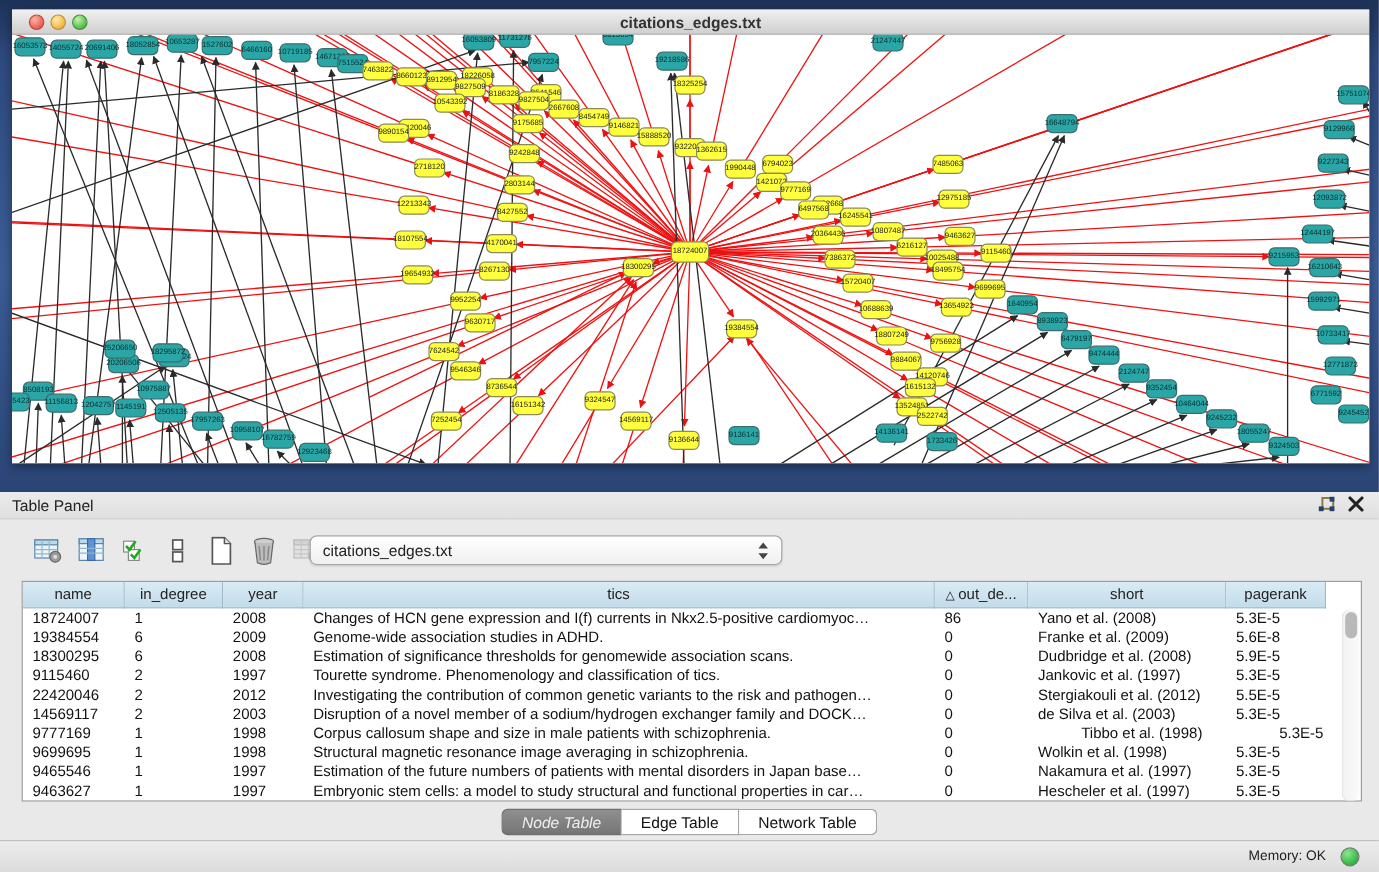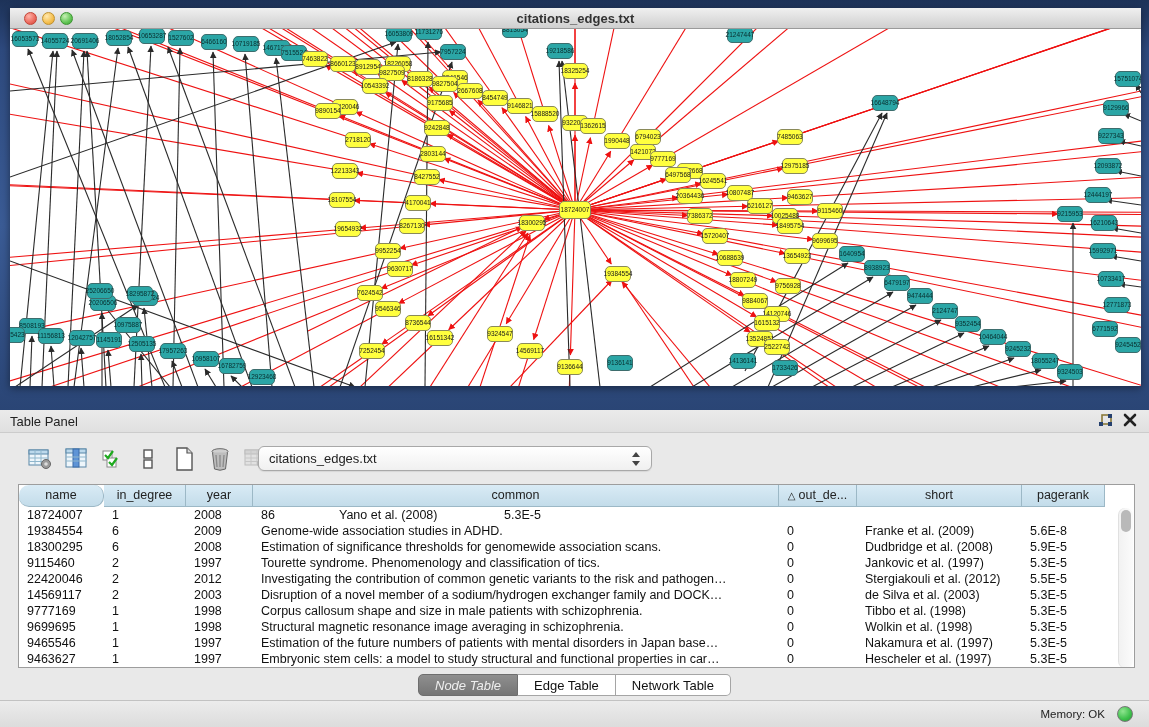--- a/index.html
+++ b/index.html
@@ -55,21 +55,21 @@
            border-left:4.5px solid transparent; border-right:4.5px solid transparent; border-bottom:5px solid #444; }
   .combo .steppers .down { position:absolute; bottom:1px; left:0; width:0; height:0;
            border-left:4.5px solid transparent; border-right:4.5px solid transparent; border-top:5px solid #444; }
 
   .tablebox { position:absolute; left:18px; top:51px; width:1117px; height:184px;
               background:#fff; border:1px solid #9d9d9d; overflow:hidden; }
   .thead { display:flex; height:22px; }
   .th { background:linear-gradient(180deg,#d9ebf5,#c3dcea); border-right:1px solid #9cb8c6; border-bottom:1px solid #9cb8c6;
         font-size:12.5px; color:#222; text-align:center; line-height:21px;
         overflow:hidden; white-space:nowrap; flex:none; }
-  .th.first { border-left:none;border-radius:10px; }
+  .th.first { border-left:none; }
   .th .sort { font-size:10px; margin-right:3px; }
   .trow { display:flex; height:16px; font-size:12.5px; color:#111; }
   .td { flex:none; white-space:nowrap; overflow:hidden; line-height:16px; padding-left:8px; }
   .vscroll { position:absolute; right:1px; top:23px; width:15px; height:160px;
              background:linear-gradient(90deg,#f2f2f2,#fbfbfb); border-left:1px solid #e0e0e0; border-radius:7px; }
   .vthumb { position:absolute; left:2px; top:2px; width:10px; height:22px; background:#b9b9b9; border-radius:6px; }
 
   .tabs { position:absolute; left:0; right:0; top:241px; height:22px; display:flex; justify-content:center; }
   .tab { height:22px; line-height:21px; font-size:13px; padding:0 16px;
          background:#ffffff; border:1px solid #a5a5a5; border-left:none; color:#111; }
@@ -522,30 +522,31 @@
       <span class="up"></span>
         <span class="down"></span>
     </span>
   </div>
 
   <div class="tablebox">
     <div class="thead" id="thead">
         <div class="th first" style="width: 85px;">name</div>
         <div class="th" style="width: 82px;">in_degree</div>
         <div class="th" style="width: 67px;">year</div>
-        <div class="th" style="width: 526px;">common</div>
+        <div class="th" style="width: 526px;">tics</div>
         <div class="th" style="width: 78px;"><span class="sort">△</span>out_de...</div>
         <div class="th" style="width: 165px;">short</div>
         <div class="th" style="width: 83px;">pagerank</div>
       </div>
     <div id="tbody">
         <div class="trow">
           <div class="td" style="width: 85px;">18724007</div>
           <div class="td" style="width: 82px;">1</div>
           <div class="td" style="width: 67px;">2008</div>
+          <div class="td" style="width: 526px;">Changes of HCN gene expression and I(f) currents in Nkx2.5-positive cardiomyoc…</div>
           <div class="td" style="width: 78px;">86</div>
           <div class="td" style="width: 165px;">Yano et al. (2008)</div>
           <div class="td" style="width: 83px;">5.3E-5</div>
         </div>
         <div class="trow">
           <div class="td" style="width: 85px;">19384554</div>
           <div class="td" style="width: 82px;">6</div>
           <div class="td" style="width: 67px;">2009</div>
           <div class="td" style="width: 526px;">Genome-wide association studies in ADHD.</div>
           <div class="td" style="width: 78px;">0</div>
@@ -587,21 +588,21 @@
           <div class="td" style="width: 78px;">0</div>
           <div class="td" style="width: 165px;">de Silva et al. (2003)</div>
           <div class="td" style="width: 83px;">5.3E-5</div>
         </div>
         <div class="trow">
           <div class="td" style="width: 85px;">9777169</div>
           <div class="td" style="width: 82px;">1</div>
           <div class="td" style="width: 67px;">1998</div>
           <div class="td" style="width: 526px;">Corpus callosum shape and size in male patients with schizophrenia.</div>
           <div class="td" style="width: 78px;">0</div>
-          <div class="td" style="width: 165px;">Tibbo et al. (1998)</div>
+          <div class="td" style="width: 165px; margin-left: 36px;">Tibbo et al. (1998)</div>
           <div class="td" style="width: 83px;">5.3E-5</div>
         </div>
         <div class="trow">
           <div class="td" style="width: 85px;">9699695</div>
           <div class="td" style="width: 82px;">1</div>
           <div class="td" style="width: 67px;">1998</div>
           <div class="td" style="width: 526px;">Structural magnetic resonance image averaging in schizophrenia.</div>
           <div class="td" style="width: 78px;">0</div>
           <div class="td" style="width: 165px;">Wolkin et al. (1998)</div>
           <div class="td" style="width: 83px;">5.3E-5</div>

